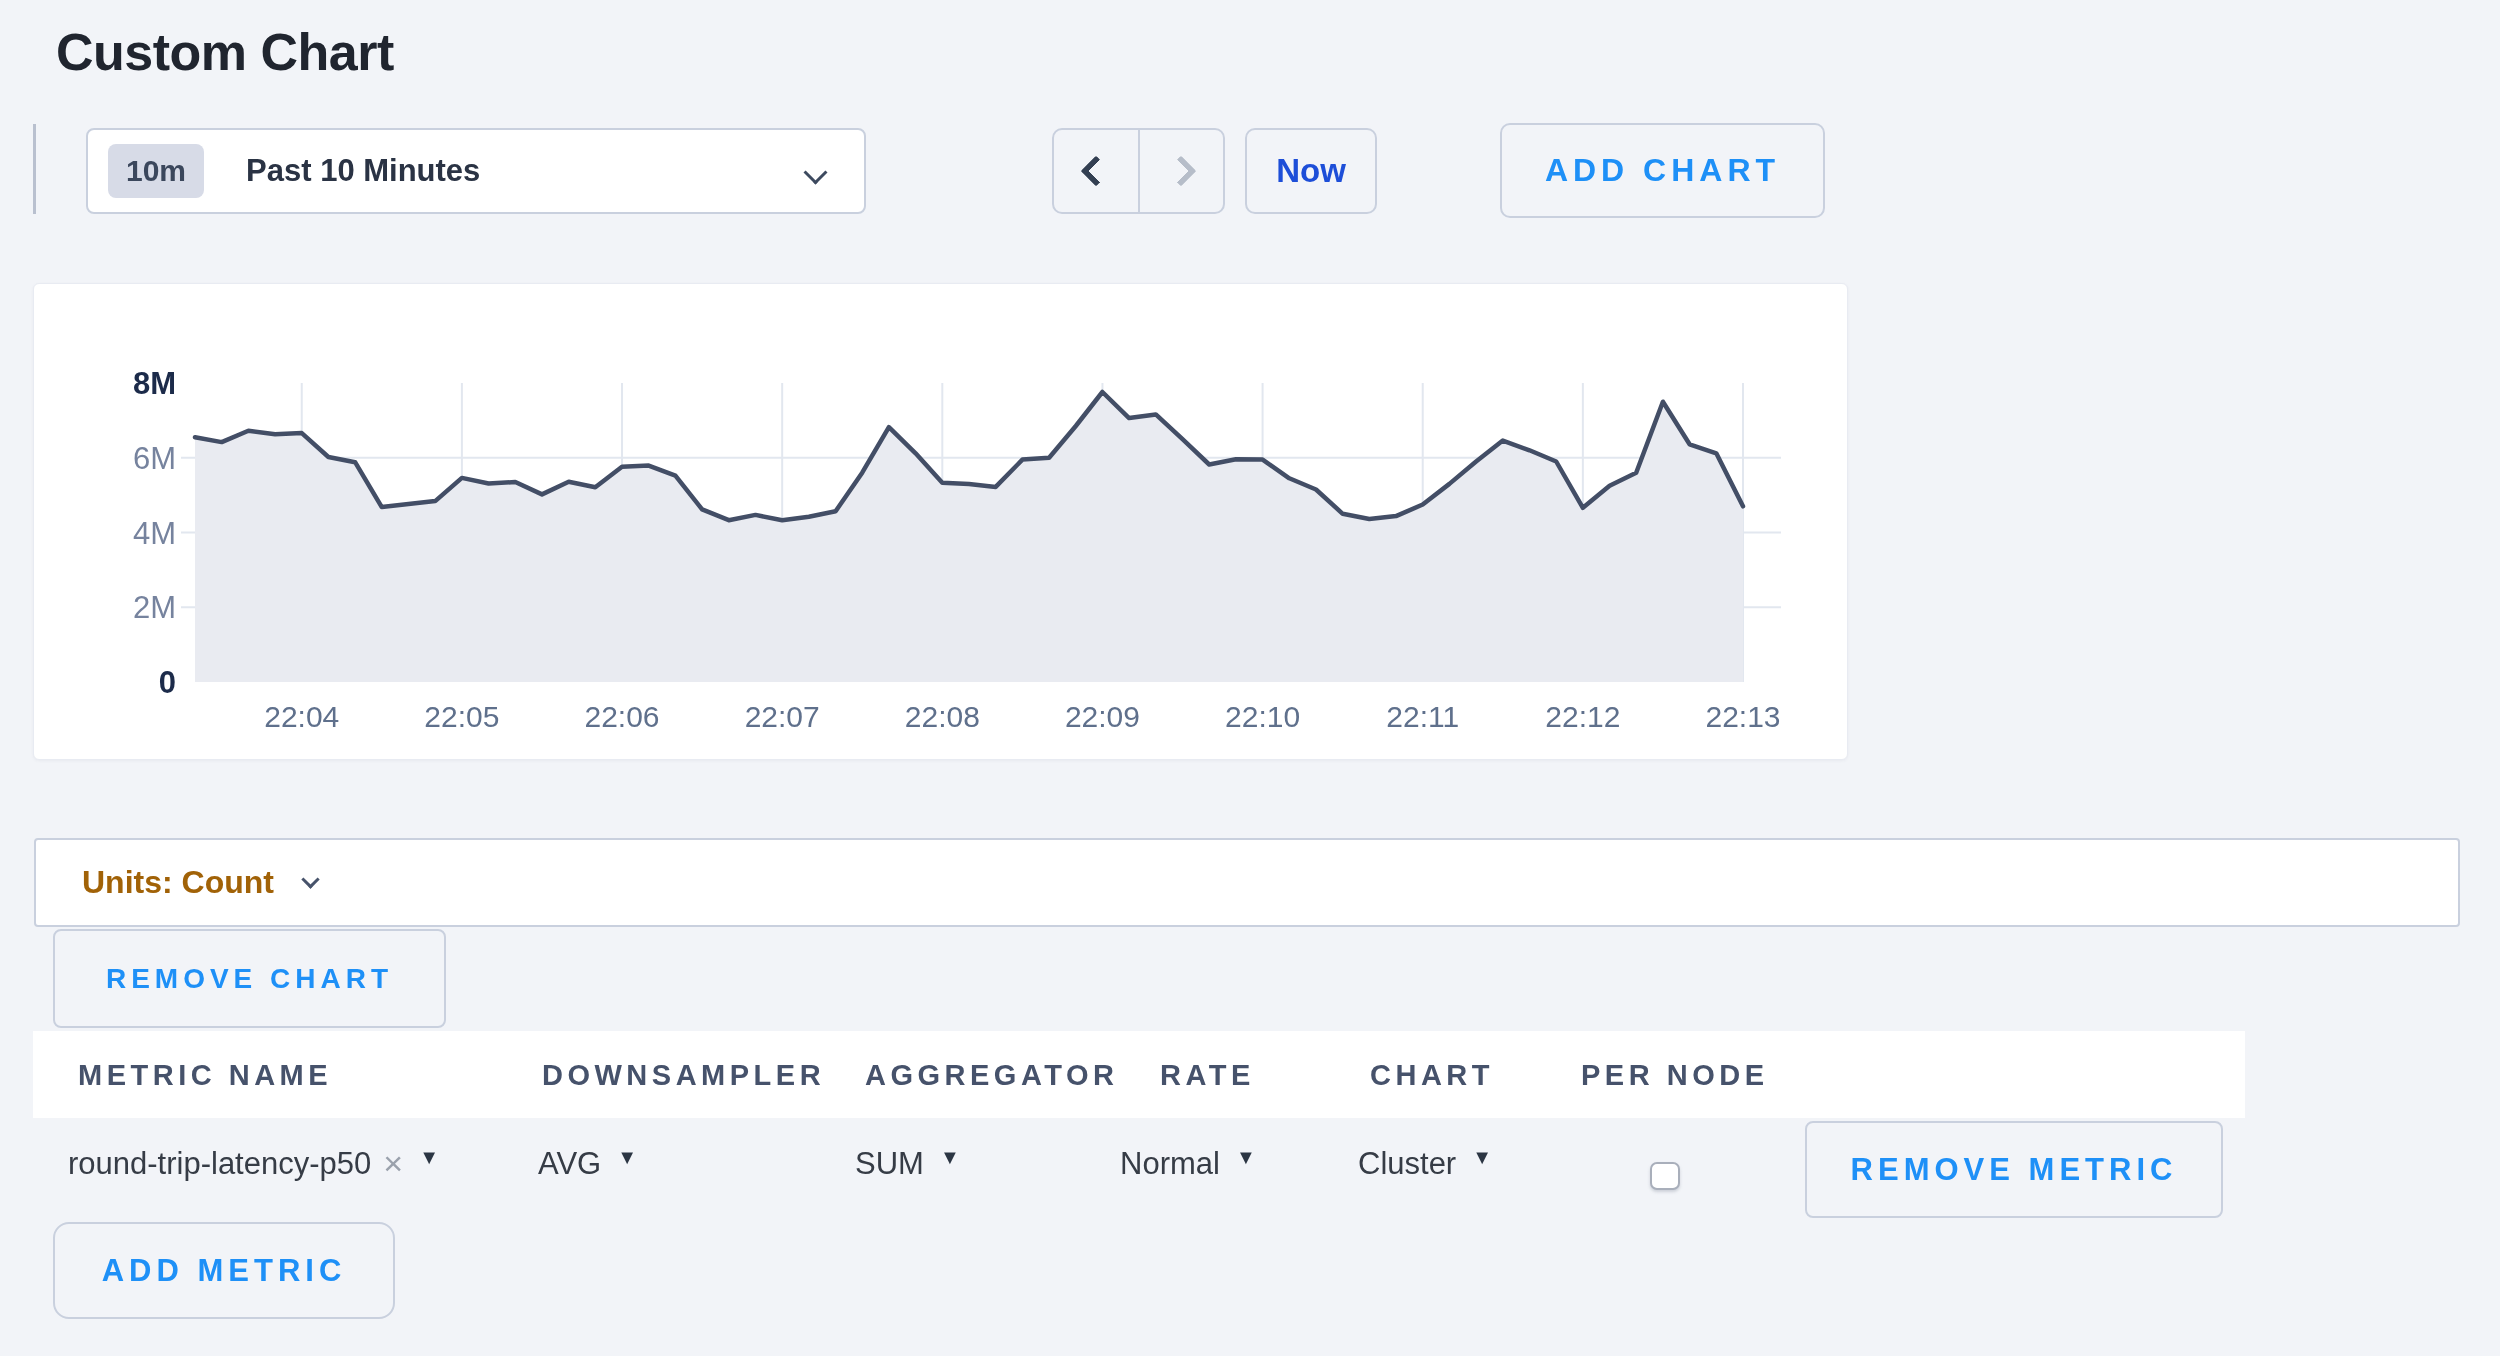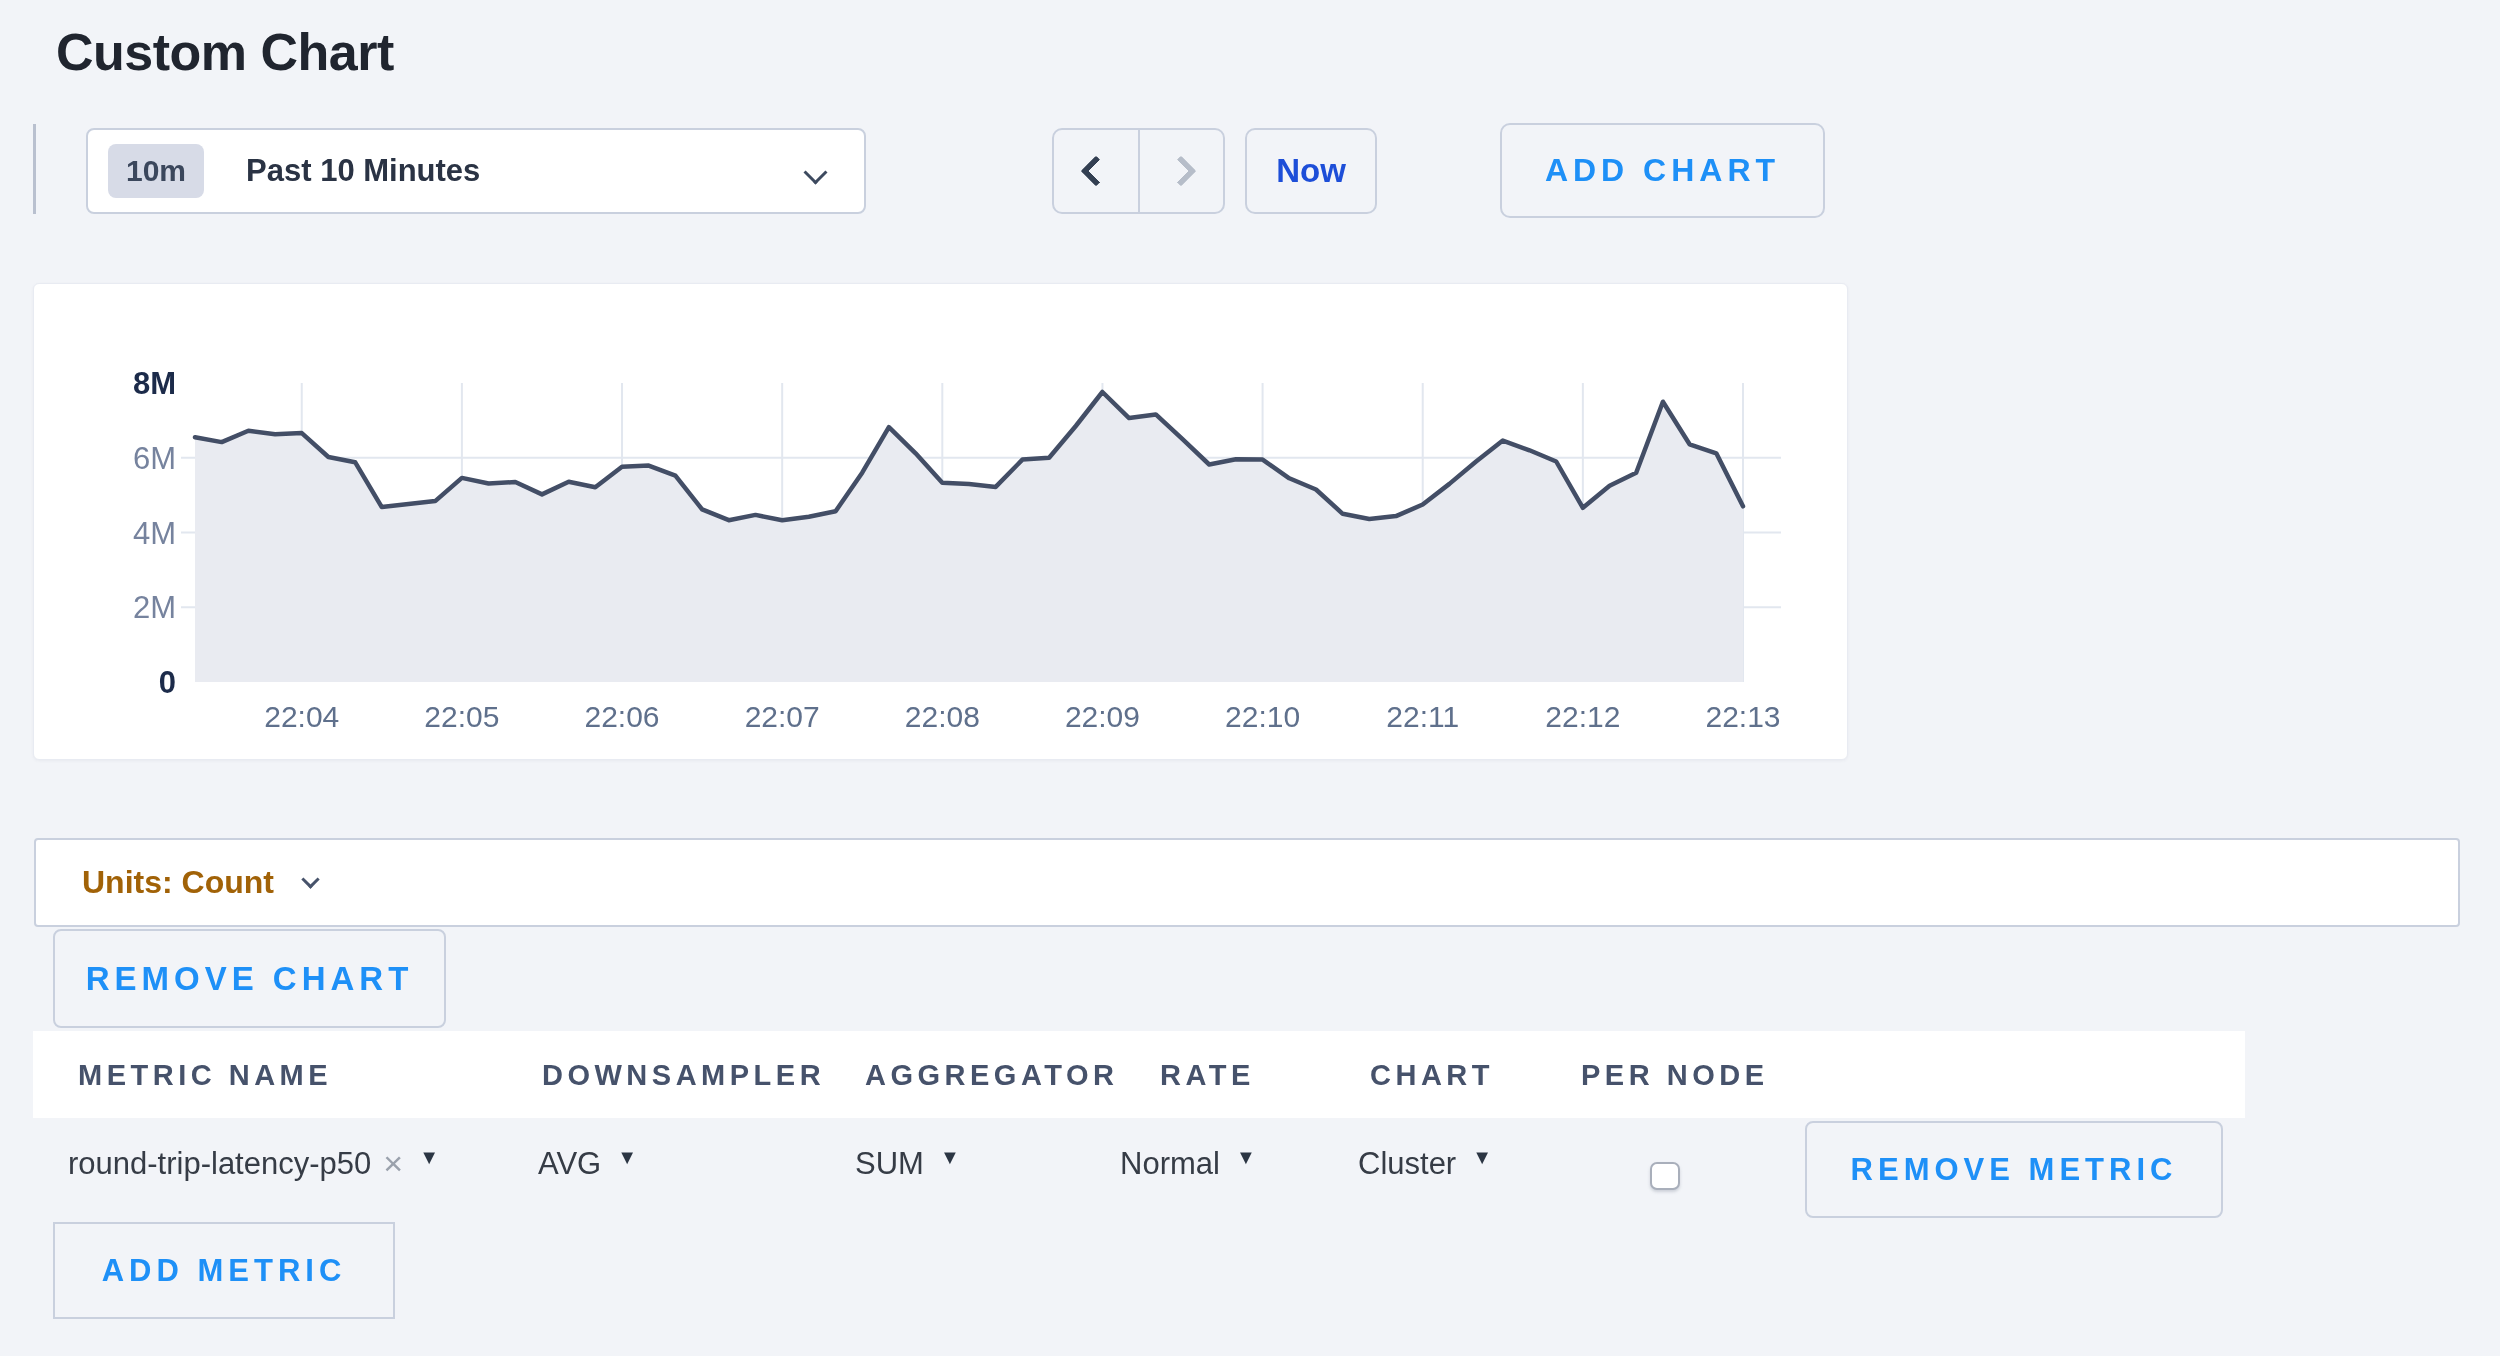--- a/index.html
+++ b/index.html
@@ -32,33 +32,33 @@
 
   
   .chart-card{left:33px;top:283px;width:1815px;height:477px;background:#ffffff;border:1px solid #e8ebf2;border-radius:6px;box-shadow:0 1px 3px rgba(60,70,100,0.06);}
   .chart-card svg{display:block;}
 
   
   .units-bar{left:34px;top:838px;width:2426px;height:89px;background:#ffffff;border:2px solid #c9d0de;border-radius:4px;display:flex;align-items:center;cursor:pointer;}
   .units-label{margin-left:46px;font-size:32px;font-weight:700;color:#a16207;}
   .units-bar .chev{margin-left:30px;width:13px;height:13px;border-color:#47536b;margin-top:-6px;}
 
-  .remove-chart-btn{left:53px;top:929px;width:393px;height:99px;font-size:33px;border-radius:8px;}
+  .remove-chart-btn{left:53px;top:929px;width:393px;height:99px;font-size:28px;border-radius:8px;}
 
   
   .table-header{left:33px;top:1031px;width:2212px;height:87px;background:#ffffff;}
   .th{position:absolute;top:28px;font-size:29px;font-weight:700;letter-spacing:4.5px;color:#46526b;white-space:nowrap;}
 
   .metric-row{left:0px;top:1118px;width:2500px;height:132px;}
   .cell{position:absolute;top:28px;font-size:31px;color:#363c46;white-space:nowrap;display:flex;align-items:flex-start;cursor:pointer;}
   .caret{font-size:20px;color:#2b3543;margin-left:16px;}
   .x-icon{font-size:34px;color:#9aa1ac;margin-left:12px;line-height:1;}
   .checkbox{position:absolute;left:1650px;top:1162px;width:30px;height:28px;background:#ffffff;border:2px solid #a9afbb;border-radius:7px;box-shadow:0 2px 3px rgba(160,166,180,0.45);cursor:pointer;}
   .remove-metric-btn{left:1805px;top:1121px;width:418px;height:97px;font-size:31px;border-radius:8px;}
-  .add-metric-btn{left:53px;top:1222px;width:342px;height:97px;font-size:31px;border-radius:0;}
+  .add-metric-btn{left:53px;top:1222px;width:342px;height:97px;font-size:31px;border-radius:16px;}
 </style>
 </head>
 <body>
 
 <div id="app">
 
   <div class="abs page-title">Custom Chart</div>
 
   <div class="abs accent-line"></div>
 

